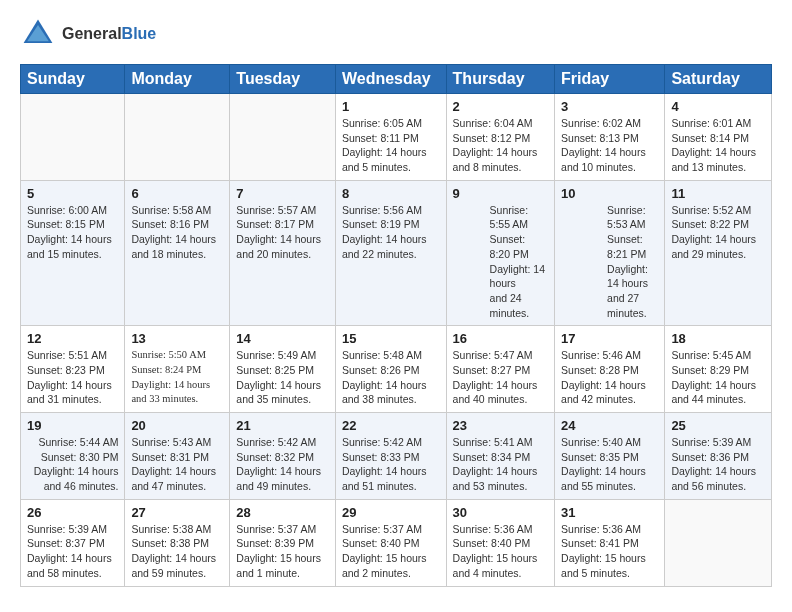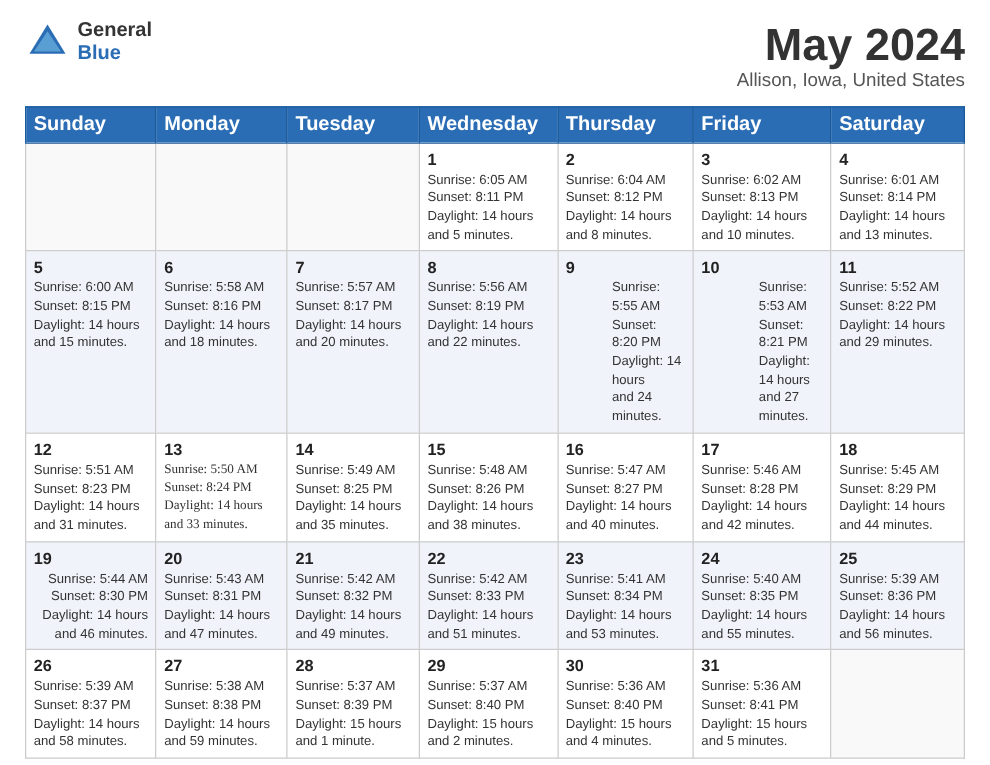--- a/index.html
+++ b/index.html
@@ -19,21 +19,21 @@
       align-items: flex-start;
       margin-bottom: 12px;
     }
     .logo {
       display: flex;
       align-items: center;
       gap: 6px;
     }
     .logo-text {
       display: flex;
-      flex-direction: column;
+      flex-direction: row;
       line-height: 1.1;
     }
     .logo-general {
       font-size: 16px;
       font-weight: bold;
       color: #333;
     }
     .logo-blue {
       font-size: 16px;
       font-weight: bold;
@@ -107,24 +107,20 @@
   <div class="header">
     <div class="logo">
       <svg class="logo-icon" viewBox="0 0 40 40" xmlns="http://www.w3.org/2000/svg">
         <polygon points="20,4 36,30 4,30" fill="#2a6db5"></polygon>
         <polygon points="20,10 32,28 8,28" fill="#5a9fd4"></polygon>
       </svg>
       <div class="logo-text">
         <span class="logo-general">General</span>
         <span class="logo-blue">Blue</span>
       </div>
-    </div>
-    <div class="title-block">
-      <h1>May 2024</h1>
-      <h2>Allison, Iowa, United States</h2>
     </div>
   </div>
 
   <table class="calendar">
     <thead>
       <tr>
         <th>Sunday</th>
         <th>Monday</th>
         <th>Tuesday</th>
         <th>Wednesday</th>

